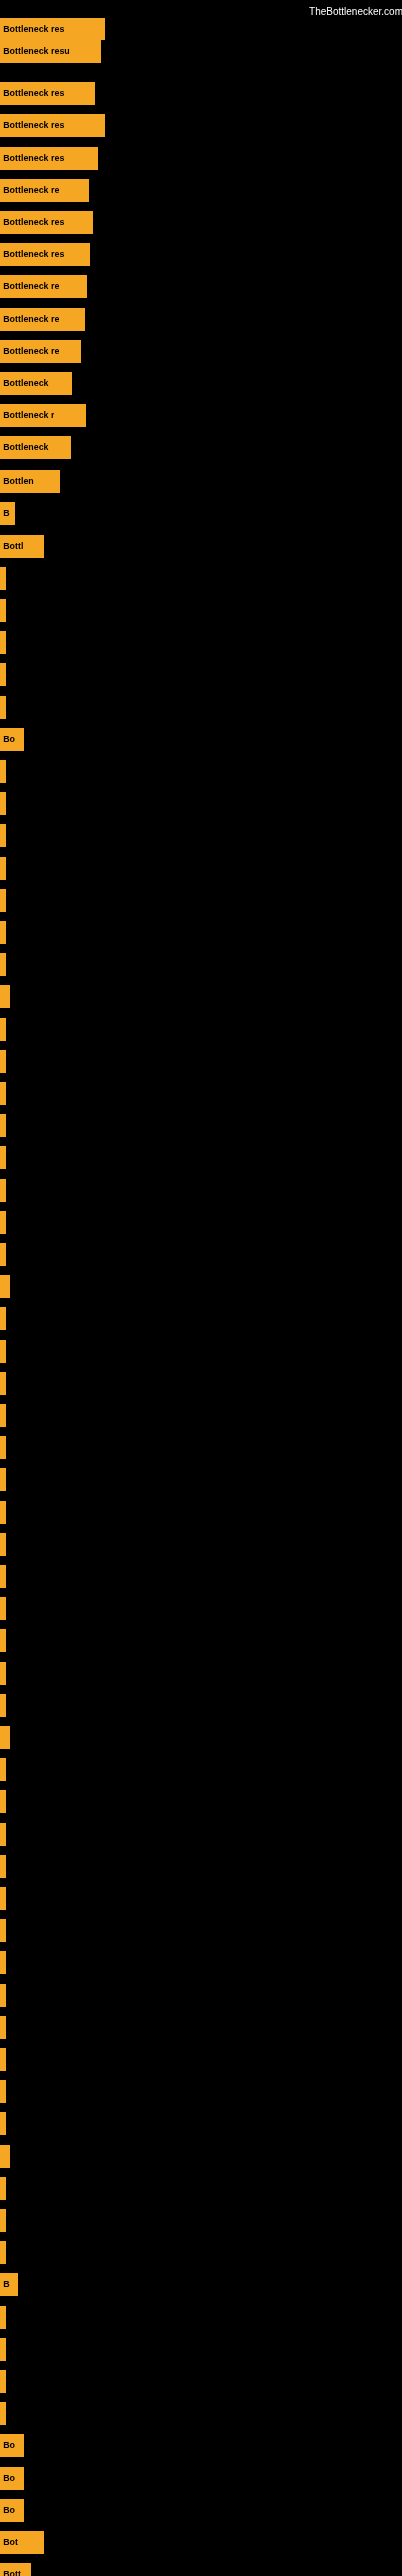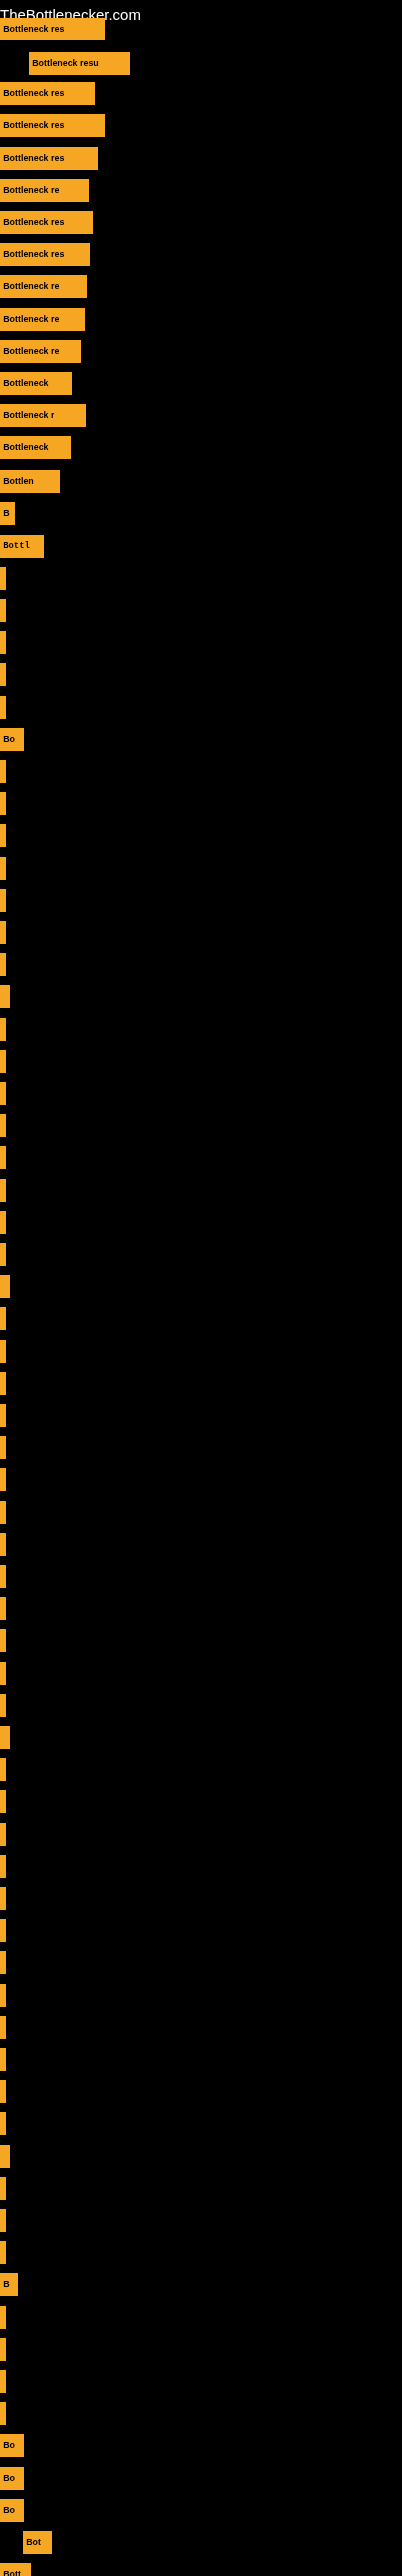--- a/index.html
+++ b/index.html
@@ -10,22 +10,22 @@
     body {
       background-color: #000000;
       width: 403px;
       min-height: 2576px;
       font-family: Arial, sans-serif;
       position: relative;
       overflow-x: hidden;
     }
     .site-title {
       color: #ffffff;
-      font-size: 15px;
-      text-align: left;
+      font-size: 10px;
+      text-align: right;
       padding: 6.4px 0;
       position: absolute;
       top: 0;
       left: 0;
       right: 0;
     }
     .bar-item {
       position: absolute;
       left: 0;
       height: 22.5px;
@@ -44,21 +44,21 @@
   </style>
 </head>
 <body>
 
 <div class="site-title">TheBottlenecker.com</div>
 
 <div id="bars-container">
     <div class="bar-item" style="top: 17.7px; width: 105px;">
       <span>Bottleneck res</span>
     </div>
-    <div class="bar-item" style="top: 52px; width: 101px; margin-left: 29px;">
+    <div class="bar-item" style="top: 40px; width: 101px;">
       <span>Bottleneck resu</span>
     </div>
     <div class="bar-item" style="top: 82px; width: 95px;">
       <span>Bottleneck res</span>
     </div>
     <div class="bar-item" style="top: 114px; width: 105px;">
       <span>Bottleneck res</span>
     </div>
     <div class="bar-item" style="top: 147px; width: 98px;">
       <span>Bottleneck res</span>
@@ -89,21 +89,21 @@
     </div>
     <div class="bar-item" style="top: 436px; width: 71px;">
       <span>Bottleneck</span>
     </div>
     <div class="bar-item" style="top: 470px; width: 60px;">
       <span>Bottlen</span>
     </div>
     <div class="bar-item" style="top: 502px; width: 14.5px;">
       <span>B</span>
     </div>
-    <div class="bar-item" style="top: 535px; width: 44px; font-family: Liberation Mono, monospace;">
+    <div class="bar-item" style="top: 535px; width: 44px;">
       <span>Bottl</span>
     </div>
     <div class="bar-item" style="top: 567px; width: 6.4px;">
       <span></span>
     </div>
     <div class="bar-item" style="top: 599px; width: 6.4px;">
       <span></span>
     </div>
     <div class="bar-item" style="top: 631px; width: 6.4px;">
       <span></span>
@@ -275,20 +275,20 @@
     </div>
     <div class="bar-item" style="top: 2434px; width: 24px;">
       <span>Bo</span>
     </div>
     <div class="bar-item" style="top: 2467px; width: 24px;">
       <span>Bo</span>
     </div>
     <div class="bar-item" style="top: 2499px; width: 24px;">
       <span>Bo</span>
     </div>
-    <div class="bar-item" style="top: 2531px; width: 29px; margin-left: 23px;">
+    <div class="bar-item" style="top: 2531px; width: 44px;">
       <span>Bot</span>
     </div>
     <div class="bar-item" style="top: 2563px; width: 31px;">
       <span>Bott</span>
     </div>
   </div>
 
 
 </body></html>

